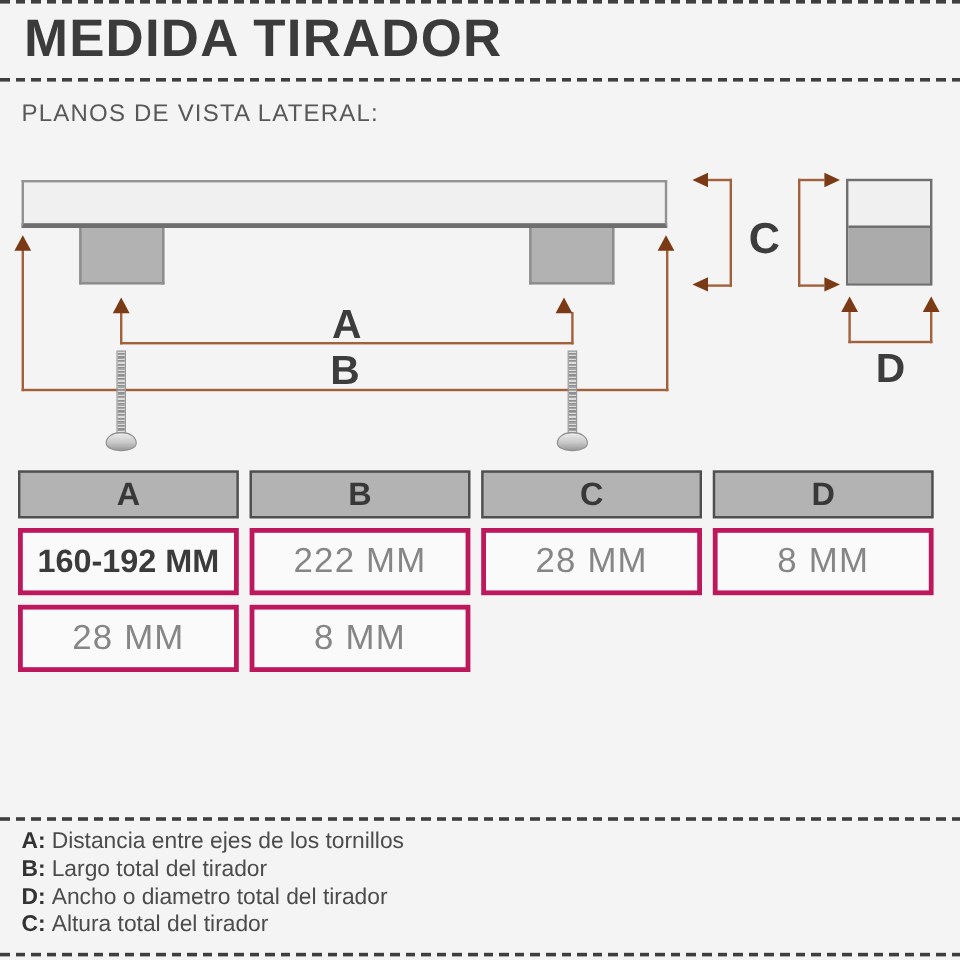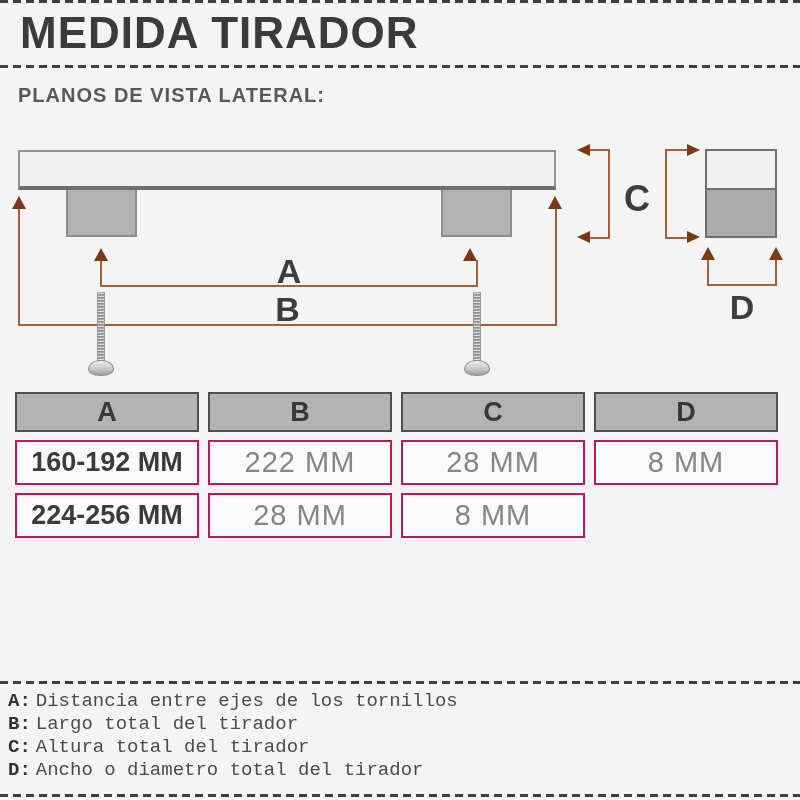--- a/index.html
+++ b/index.html
@@ -14,21 +14,21 @@
   .dash-line {
     position:absolute; left:0; width:800px; height:3px;
     background:repeating-linear-gradient(90deg,#3f3f3f 0 8px,transparent 8px 13px);
   }
   #title {
     position:absolute; left:20px; top:8px;
     font-size:44px; font-weight:700; letter-spacing:1px; color:#3b3b3b;
   }
   #subtitle {
     position:absolute; left:18px; top:84px;
-    font-size:20px; color:#585858; letter-spacing:1px;font-weight:bold;
+    font-size:20px; color:#585858; letter-spacing:1px;
   }
   
   .bar {
     position:absolute; left:18px; top:150px; width:538px; height:40px;
     background:#f0f0f0; border:2px solid #929292; border-bottom:4px solid #6e6e6e;
   }
   .post {
     position:absolute; top:190px; width:71px; height:47px;
     background:#b2b2b2; border:2px solid #8d8d8d; border-top:none;
   }
@@ -94,28 +94,28 @@
     position:absolute; left:15px; top:392px; width:763px;
     display:grid; grid-template-columns:repeat(4,1fr);
     column-gap:9px; row-gap:8px;
   }
   .th {
     height:40px; background:#b3b3b3; border:2px solid #4f4f4f;
     display:flex; align-items:center; justify-content:center;
     font-size:27px; font-weight:700; color:#383838;
   }
   .td {
-    height:45px; background:#fafafa; border:2px solid #be185d;
+    height:56px; background:#fafafa; border:4px solid #be185d;
     display:flex; align-items:center; justify-content:center;
     font-size:29px; color:#868686; letter-spacing:1px; white-space:nowrap;
   }
   .td.key { font-weight:700; color:#3b3b3b; font-size:27px; letter-spacing:0; }
 
   
-  #legend { position:absolute; left:8px; top:690px;font-family:Liberation Mono, monospace; }
+  #legend { position:absolute; left:18px; top:690px; }
   .legend-row { font-size:19px; line-height:23px; color:#4c4c4c; }
   .legend-key { font-weight:700; color:#333; margin-right:5px; }
 </style>
 </head>
 <body>
 
 <div class="dash-line" style="top:0;"></div>
 <div id="title">MEDIDA TIRADOR</div>
 <div class="dash-line" style="top:65px;"></div>
 <div id="subtitle">PLANOS DE VISTA LATERAL:</div>
@@ -166,33 +166,32 @@
   <div class="th">A</div>
   <div class="th">B</div>
   <div class="th">C</div>
   <div class="th">D</div>
 
   <div class="td key">160-192 MM</div>
   <div class="td">222 MM</div>
   <div class="td">28 MM</div>
   <div class="td">8 MM</div>
 
-  <div class="td key">224-256 MM</div>
   <div class="td">28 MM</div>
   <div class="td">8 MM</div>
 </div>
 
 <div class="dash-line" style="top:681px;"></div>
 <div id="legend">
   <div class="legend-row">
     <span class="legend-key">A:</span><span>Distancia entre ejes de los tornillos</span>
   </div>
   <div class="legend-row">
     <span class="legend-key">B:</span><span>Largo total del tirador</span>
   </div>
   <div class="legend-row">
-    <span class="legend-key">C:</span><span>Altura total del tirador</span>
+    <span class="legend-key">D:</span><span>Ancho o diametro total del tirador</span>
   </div>
   <div class="legend-row">
-    <span class="legend-key">D:</span><span>Ancho o diametro total del tirador</span>
+    <span class="legend-key">C:</span><span>Altura total del tirador</span>
   </div>
 </div>
 <div class="dash-line" style="top:794px;"></div>
 
 </body></html>

